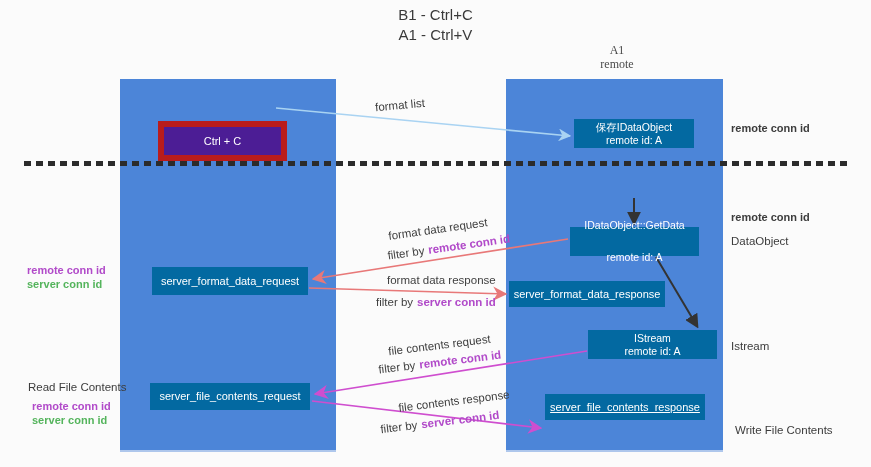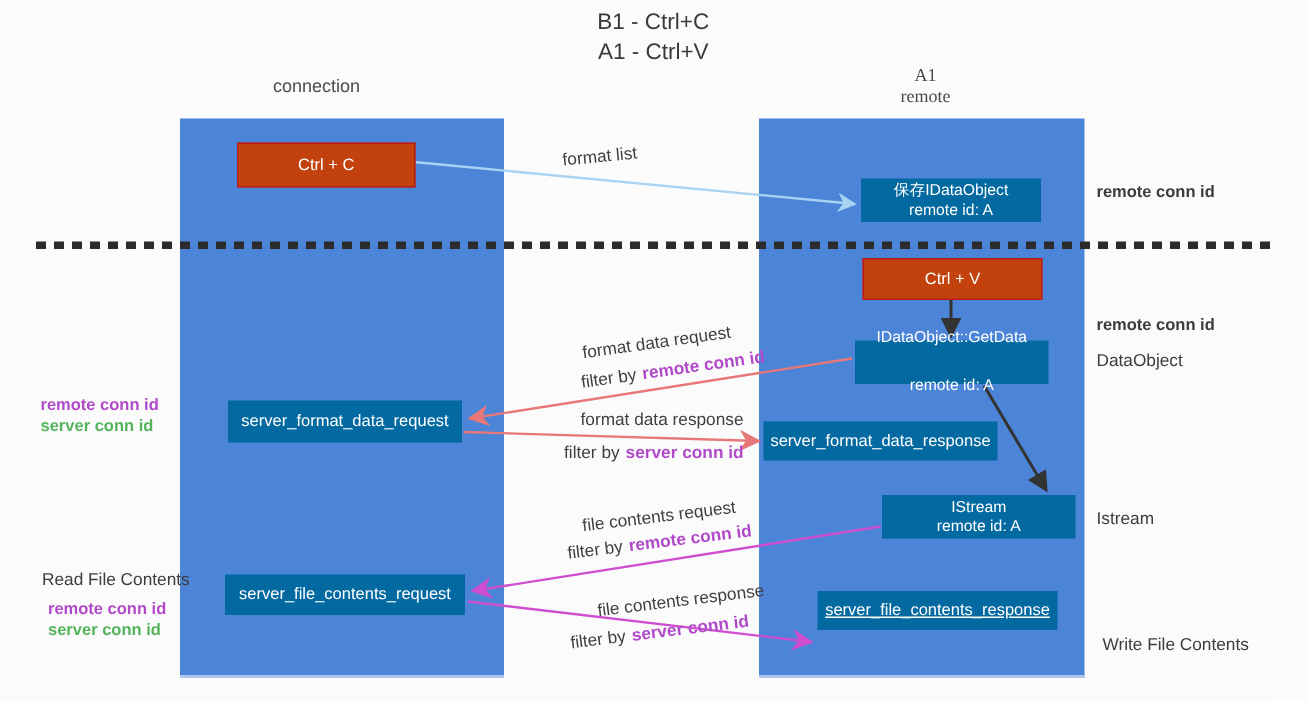--- a/index.html
+++ b/index.html
@@ -23,21 +23,21 @@
   
   .dashline { position:absolute; left:24px; top:161px; width:823px; height:5px; z-index:5;
     background:repeating-linear-gradient(90deg,#2b2b2b 0 7px,transparent 7px 12px); }
   
   svg.arrows { position:absolute; left:0; top:0; z-index:2; pointer-events:none; }
   
   .box { position:absolute; z-index:3; display:flex; flex-direction:column;
          align-items:center; justify-content:center; color:#fff; text-align:center;
          font-size:11px; line-height:13px; white-space:nowrap; }
   .orange { background:#0369a1; }
-  .green  { background:#c2410c; border:1px solid #b91c1c; }
+  .green  { background:#4c1d95; border:6px solid #b91c1c;margin-top:26px; }
   #box-ctrl-c   { left:158px; top:95px;  width:117px; height:28px; }
   #box-save     { left:574px; top:119px; width:120px; height:29px; font-size:10.5px; }
   #box-ctrl-v   { left:575px; top:172px; width:118px; height:26px; }
   #box-getdata  { left:570px; top:227px; width:129px; height:29px; font-size:10.5px;gap:19px; }
   #box-freq     { left:152px; top:267px; width:156px; height:28px; }
   #box-fresp    { left:509px; top:281px; width:156px; height:26px; }
   #box-istream  { left:588px; top:330px; width:129px; height:29px; font-size:10.5px; }
   #box-fcreq    { left:150px; top:383px; width:160px; height:27px; }
   #box-fcresp   { left:545px; top:394px; width:160px; height:26px;text-decoration:underline; }
   
@@ -70,21 +70,20 @@
 <body>
 
 <div class="canvas">
 
   <div class="title">
     <div>B1 - Ctrl+C</div>
     <div>A1 - Ctrl+V</div>
   </div>
 
   <div class="lane-hdr" id="hdr-left">
-    <div>connection</div>
   </div>
   <div class="lane-hdr" id="hdr-right">
     <div>A1</div>
     <div>remote</div>
   </div>
 
   <div class="lane" id="lane-left"></div>
   <div class="lane" id="lane-right"></div>
 
   <div class="dashline"></div>
@@ -115,23 +114,20 @@
 
   <div class="box green" id="box-ctrl-c">
     <span>Ctrl + C</span>
   </div>
 
   <div class="box orange" id="box-save">
     <span>保存IDataObject</span>
     <span>remote id: A</span>
   </div>
 
-  <div class="box green" id="box-ctrl-v">
-    <span>Ctrl + V</span>
-  </div>
 
   <div class="box orange" id="box-getdata">
     <span>IDataObject::GetData</span>
     <span>remote id: A</span>
   </div>
 
   <div class="box orange" id="box-freq">
     <span>server_format_data_request</span>
   </div>
 

